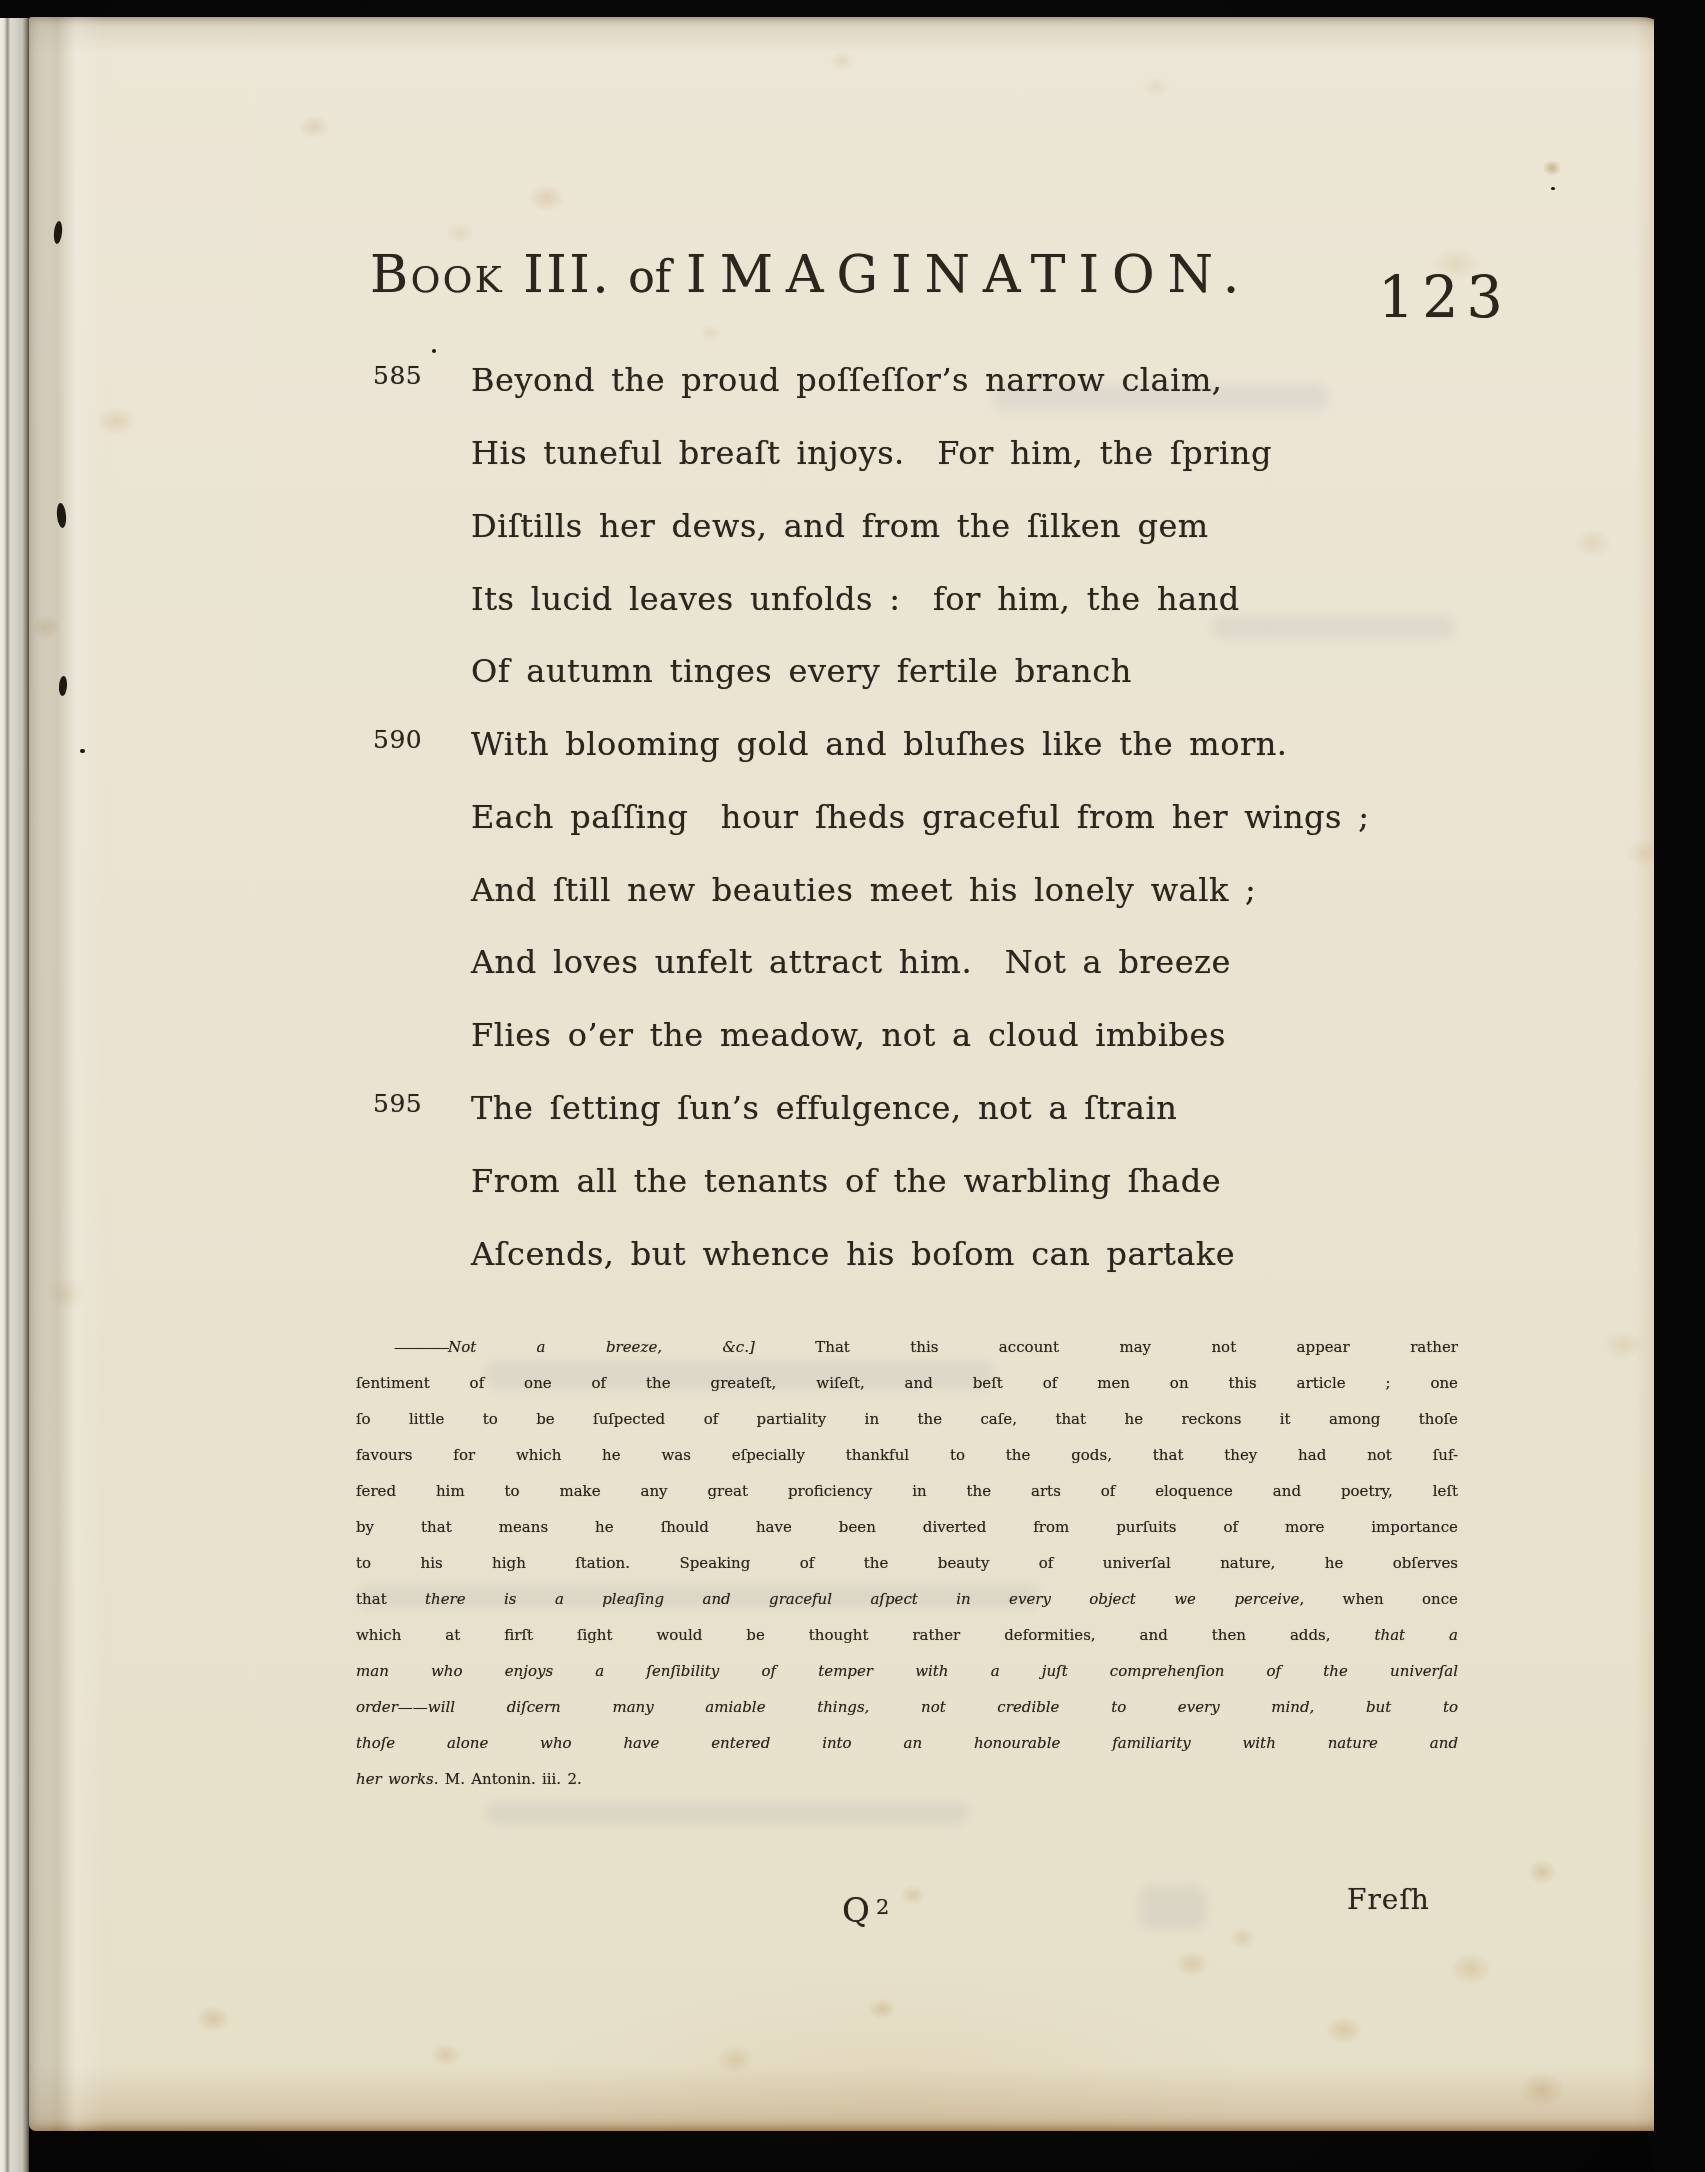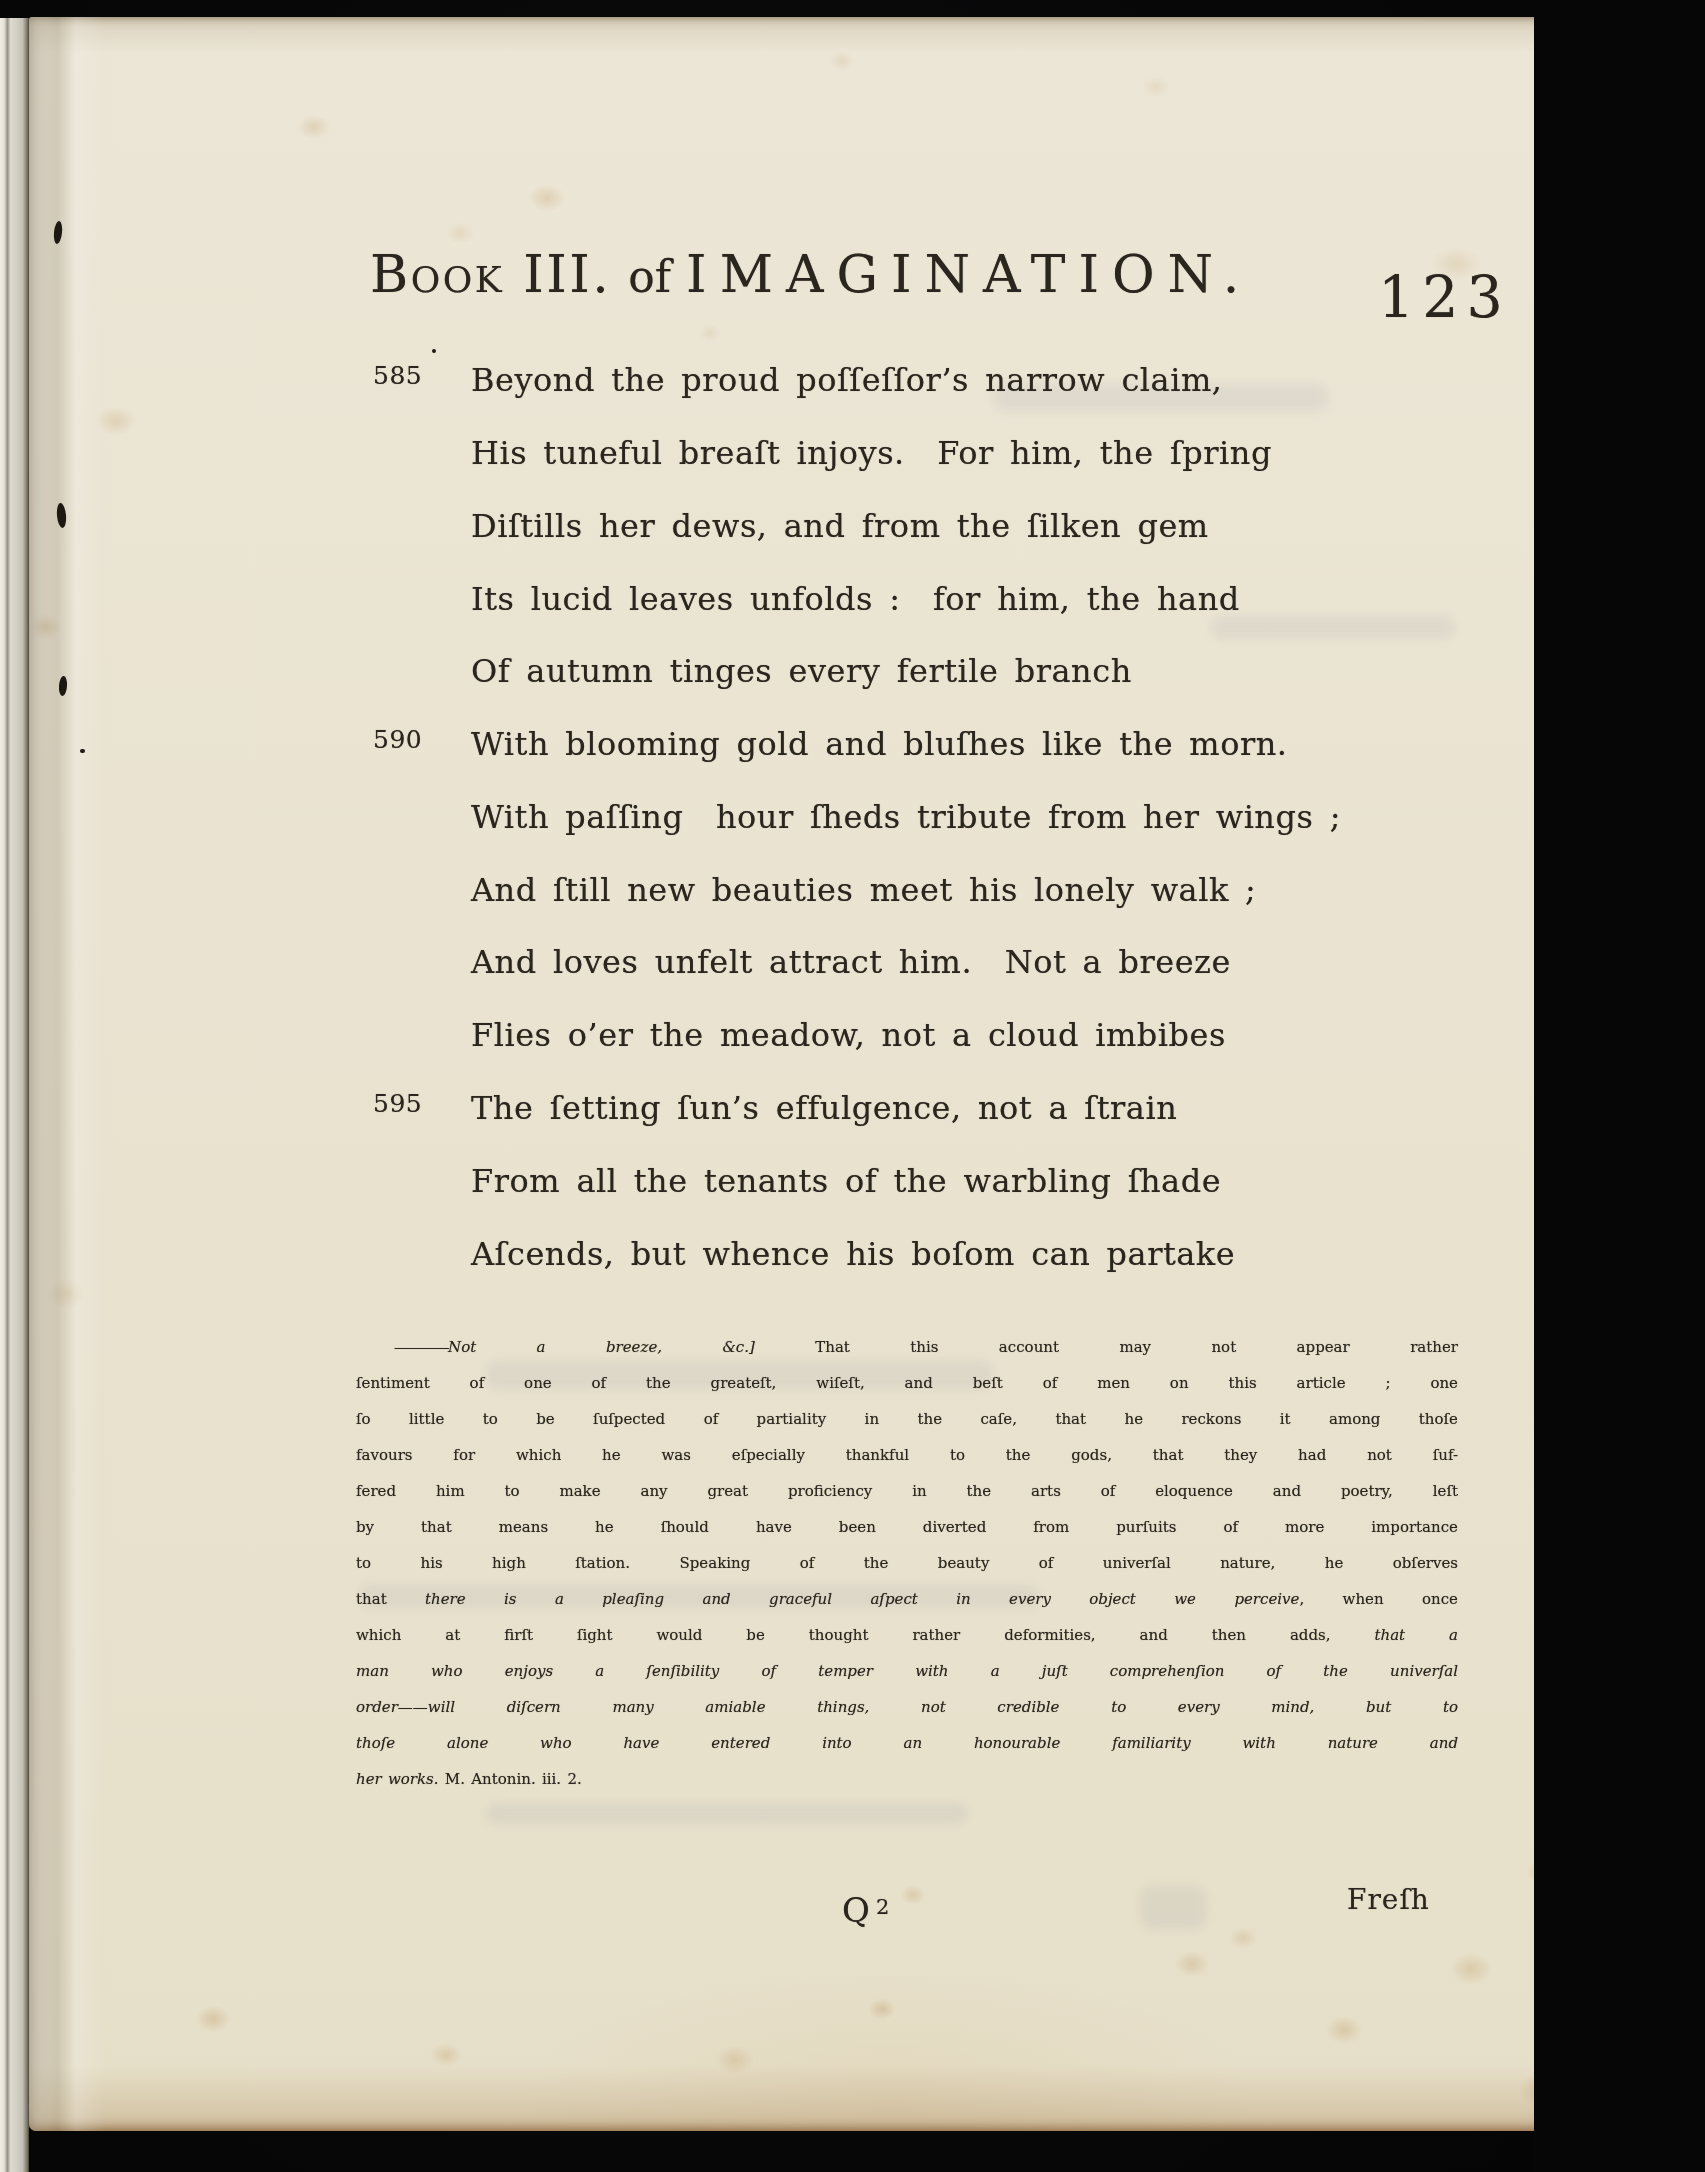--- a/index.html
+++ b/index.html
@@ -1,17 +1,17 @@
 <!DOCTYPE html>
 <html style="font-size:8px"><head>
 <meta charset="utf-8">
 <style>
   html,body{margin:0;padding:0;background:#060607;}
   body{width:1706px;height:2172px;position:relative;font-family:"DejaVu Serif","Liberation Serif",serif;}
-  .scene{position:absolute;left:0;top:0;width:1534px;height:2172px;overflow:hidden;
+  .scene{position:absolute;left:0;top:0;width:1654px;height:2172px;overflow:hidden;
          background:radial-gradient(1319px 1725px at 48% 46%, #101012 0%, #070708 70%, #040405 100%);}
   
   .edges{position:absolute;left:0;top:18px;width:29px;height:2154px;
          background:linear-gradient(90deg,#efece1 0%,#e6e3d8 14%,#989287 26%,#dcd9ce 36%,
                     #d2cfc4 58%,#c4c0b4 78%,#7a7466 94%,#4a453c 100%);}
   
   .page{position:absolute;left:29px;top:16.7px;width:1654px;height:2114px;overflow:hidden;
         border-radius:3px 43px 11px 7px;
         color:#2a251d;
         background-color:#eae3d0;
@@ -133,21 +133,21 @@
       <div class="pline" style="top:635px;">
           <span class="pnum"></span>
           <span class="ptext">Of autumn tinges every fertile branch</span>
         </div>
       <div class="pline" style="top:708px;">
           <span class="pnum">590</span>
           <span class="ptext">With blooming gold and bluſhes like the morn.</span>
         </div>
       <div class="pline" style="top:781px;">
           <span class="pnum"></span>
-          <span class="ptext">With paſſing  hour ſheds tribute from her wings ;</span>
+          <span class="ptext">Each paſſing  hour ſheds graceful from her wings ;</span>
         </div>
       <div class="pline" style="top:854px;">
           <span class="pnum"></span>
           <span class="ptext">And ſtill new beauties meet his lonely walk ;</span>
         </div>
       <div class="pline" style="top:926px;">
           <span class="pnum"></span>
           <span class="ptext">And loves unfelt attract him.  Not a breeze</span>
         </div>
       <div class="pline" style="top:999px;">

